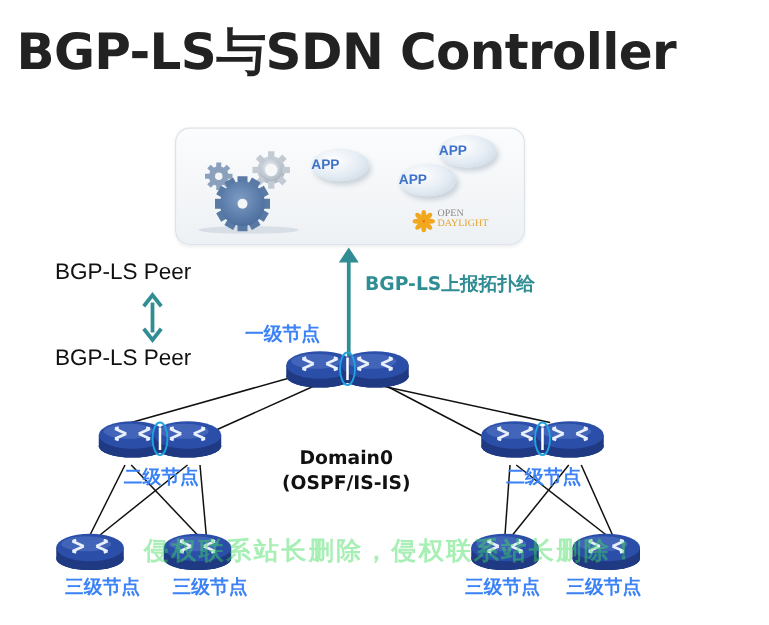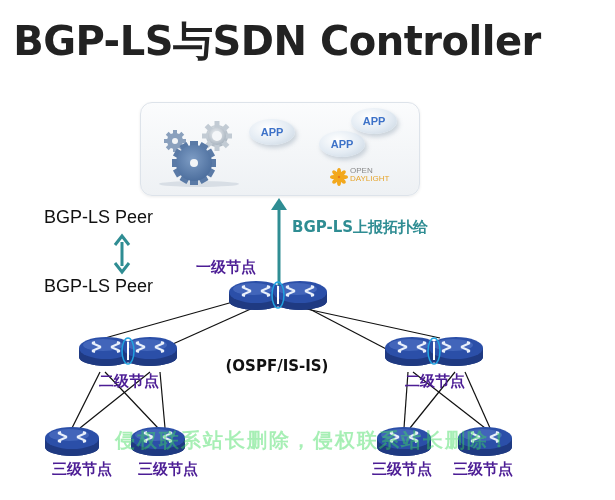--- a/index.html
+++ b/index.html
@@ -1,26 +1,26 @@
 <!DOCTYPE html>
 <html><head>
 <meta charset="utf-8">
 <style>
   html, body { margin:0; padding:0; background:#ffffff; }
   body { width:615px; height:500px; position:relative; overflow:hidden; font-family:"DejaVu Sans", sans-serif; }
   .abs { position:absolute; }
   #title { left:0; top:14px; width:554px; text-align:center; font-size:40px; font-weight:bold; color:#222; letter-spacing:-0.5px; font-family:"DejaVu Sans", sans-serif; }
   #controller-box { left:140px; top:102px; width:278px; height:92px; border:1px solid #dde3ea; border-radius:12px; background:linear-gradient(#fbfcfd,#eef1f4); box-shadow:0 1px 3px rgba(0,0,0,0.08); }
-  .app { position:absolute; width:46px; height:26px; border-radius:50%; background:radial-gradient(ellipse at 40% 35%, #ffffff 0%, #e3ebf3 55%, #c5d2de 100%); box-shadow:2px 3px 4px rgba(120,140,160,0.35); color:#3d72c8; font-weight:bold; font-size:11px; text-align:center; line-height:26px; font-family:"Liberation Sans", sans-serif; }
+  .app { position:absolute; width:46px; height:26px; border-radius:50%; background:radial-gradient(ellipse at 40% 35%, #ffffff 0%, #e3ebf3 55%, #c5d2de 100%); box-shadow:2px 3px 4px rgba(120,140,160,0.35); color:#3d72c8; font-weight:bold; font-size:11px; line-height:26px; font-family:"Liberation Sans", sans-serif; }
   #odl-logo { left:330px; top:168px; }
-  #odl-text { position:absolute; left:20px; top:-1px; font-size:8px; line-height:8px; color:#8a8a8a; font-family:Liberation Sans, sans-serif; }
+  #odl-text { position:absolute; left:20px; top:-1px; font-size:8px; line-height:8px; color:#8a8a8a; font-family:Liberation Serif, serif; }
   #odl-text .d { color:#e6a52c; }
   .peer { left:44px; font-size:18px; color:#111; font-family:"Liberation Sans", sans-serif; }
   #report-label { left:292px; top:218px; font-size:15px; font-weight:bold; color:#2f8d93; text-align:right; line-height:19px; font-family:"DejaVu Sans", sans-serif; }
-  .node-label { font-size:15px; font-weight:bold; color:#4c1d95; font-family:"DejaVu Sans", sans-serif; white-space:nowrap; }
+  .node-label { font-size:15px; font-weight:bold; color:#3b82f6; font-family:"DejaVu Sans", sans-serif; white-space:nowrap; }
   #domain-label { left:218px; top:356px; width:118px; text-align:center; font-size:15px; font-weight:bold; color:#111; line-height:20px; font-family:"DejaVu Sans", sans-serif; }
   #watermark { left:115px; top:427px; font-size:20px; font-weight:bold; color:rgba(60,220,90,0.45); letter-spacing:2px; white-space:nowrap; font-family:"DejaVu Sans", sans-serif; }
   svg { position:absolute; left:0; top:0; }
 </style>
 </head>
 <body>
 
 <div id="title" class="abs">BGP-LS与SDN Controller</div>
 
 <div id="controller-box" class="abs">
@@ -225,20 +225,21 @@
 
 <div id="report-label" class="abs">
   <div>BGP-LS上报拓扑给</div>
 </div>
 
 <div class="abs node-label" style="left:196px;top:258px;">一级节点</div>
 <div class="abs node-label" style="left:99px;top:372px;">二级节点</div>
 <div class="abs node-label" style="left:405px;top:372px;">二级节点</div>
 
 <div id="domain-label" class="abs">
+  <div>Domain0</div>
   <div>(OSPF/IS-IS)</div>
 </div>
 
 <div class="abs node-label" style="left:52px;top:460px;">三级节点</div>
 <div class="abs node-label" style="left:138px;top:460px;">三级节点</div>
 <div class="abs node-label" style="left:372px;top:460px;">三级节点</div>
 <div class="abs node-label" style="left:453px;top:460px;">三级节点</div>
 
 <div id="watermark" class="abs">侵权联系站长删除，侵权联系站长删除！</div>
 

